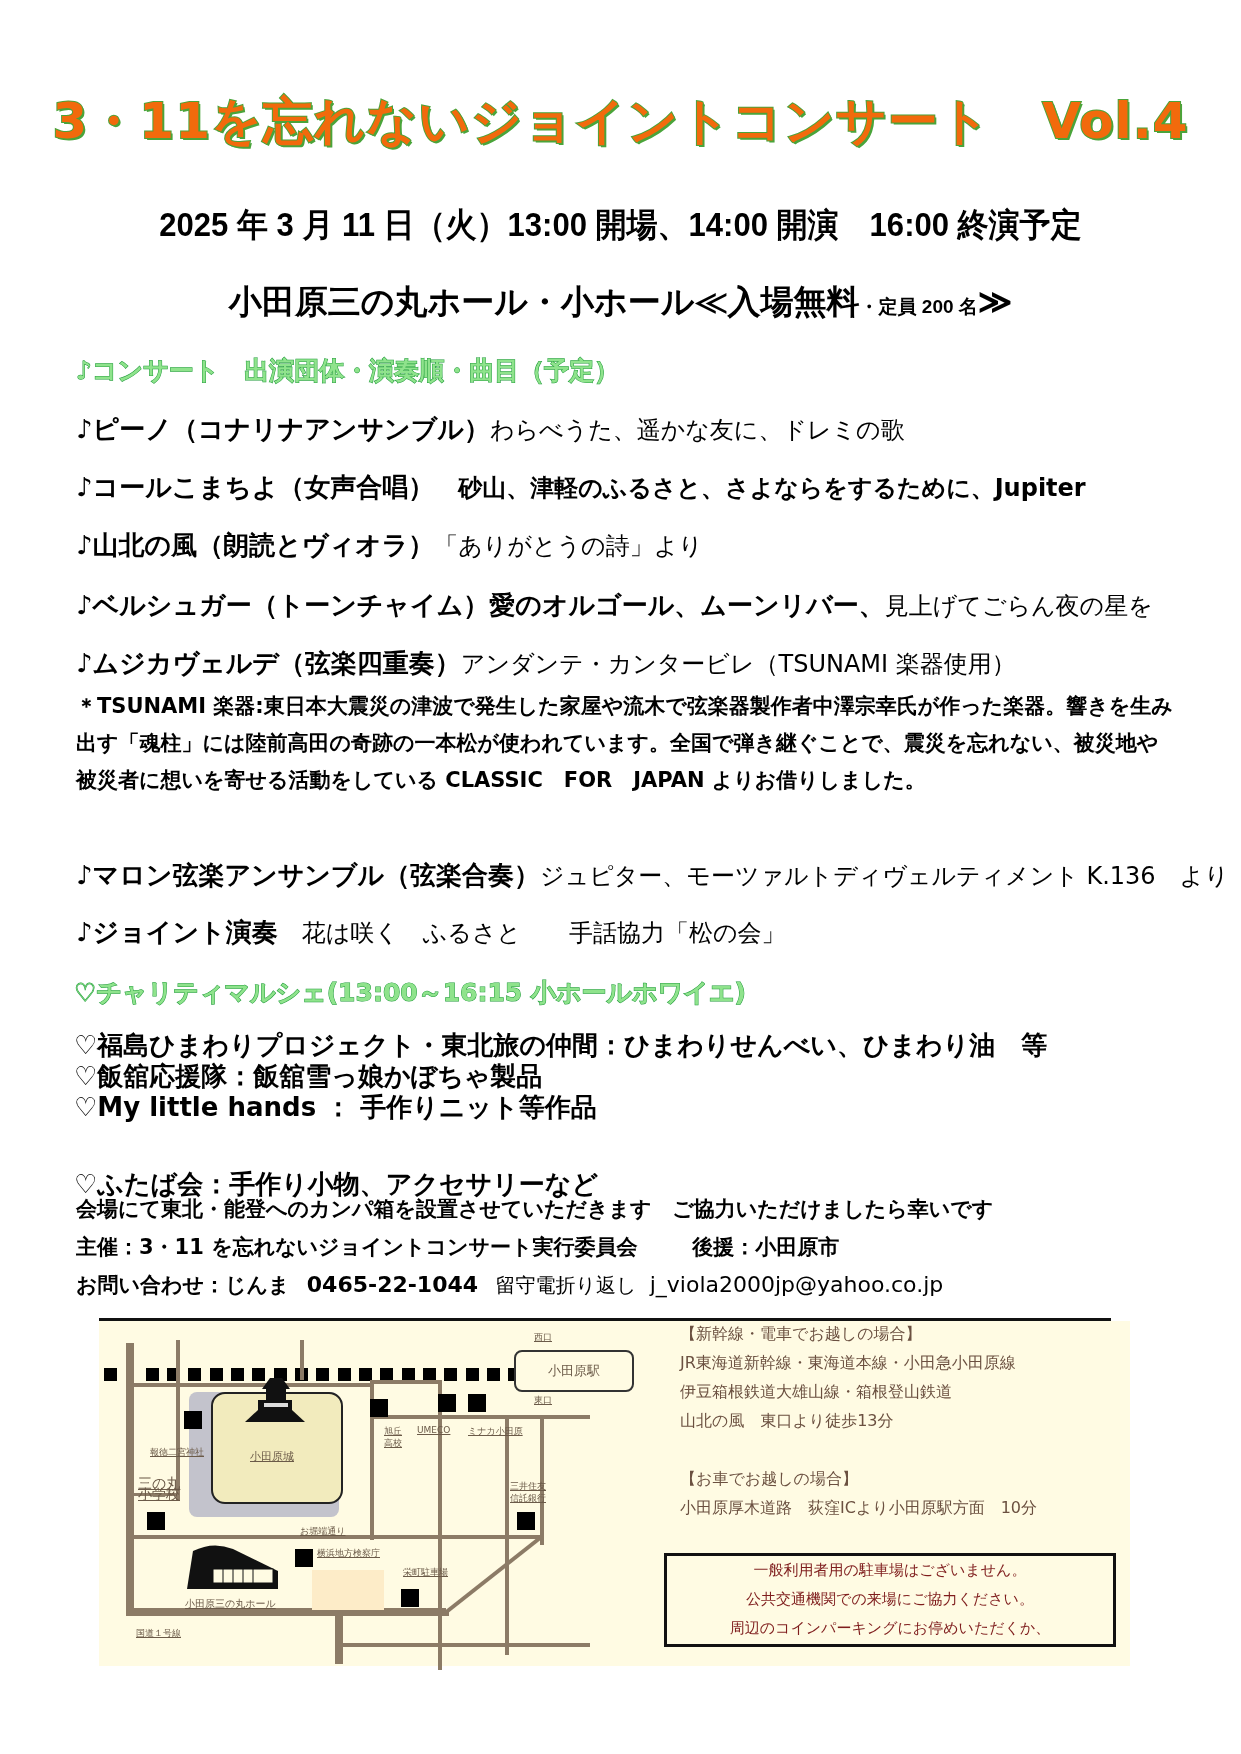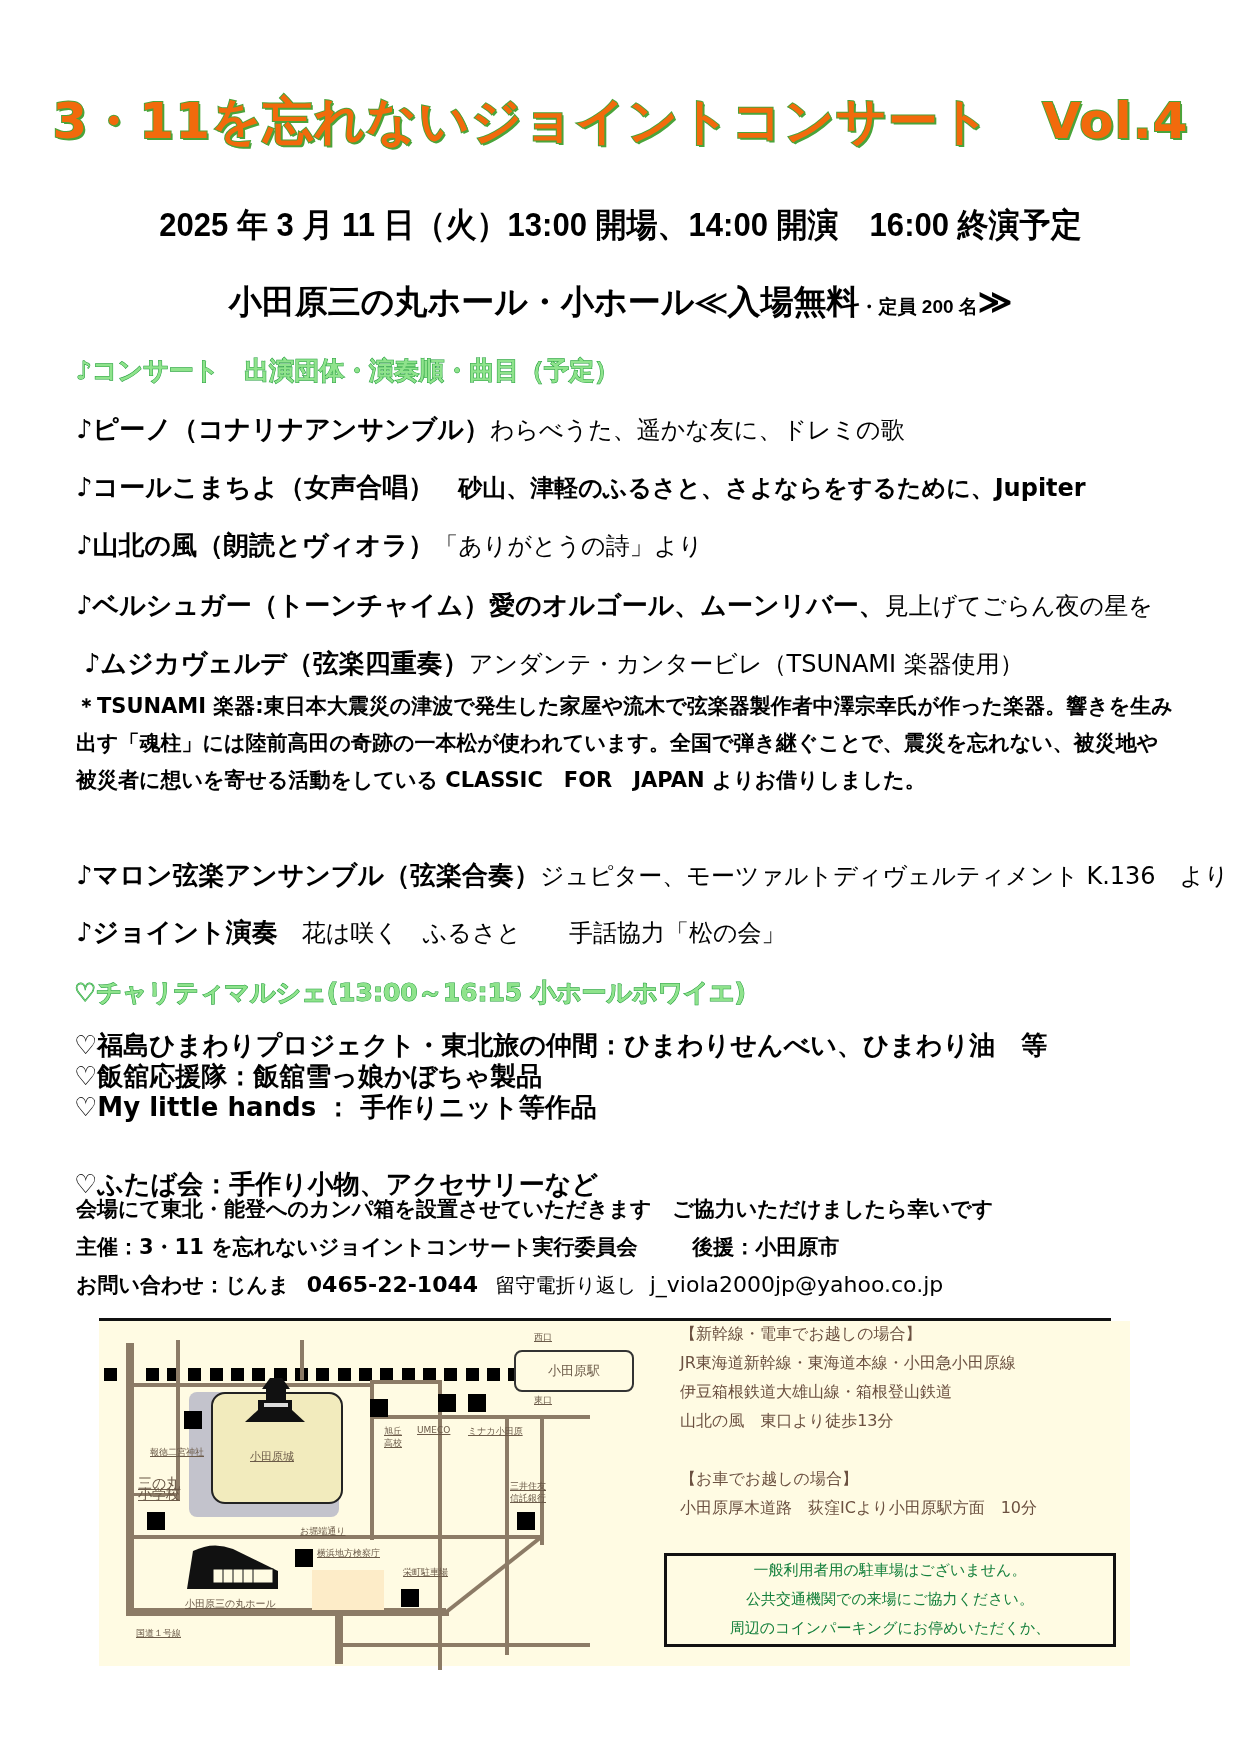--- a/index.html
+++ b/index.html
@@ -30,21 +30,21 @@
 
   
   .map { left:99px; top:1321px; width:1031px; height:345px; background:#fffbe3; }
   .map-topline { left:99px; top:1318px; width:1012px; height:3px; background:#111; }
   .road { position:absolute; background:#8c7b66; }
   .blk { position:absolute; background:#000; width:18px; height:18px; }
   .mlabel { position:absolute; font-size:10px; color:#6b5a48; white-space:nowrap;text-decoration:underline; }
   .rail-dot { position:absolute; top:1368px; width:13px; height:13px; background:#000; }
   .directions { left:680px; font-size:16px; color:#6b5040; line-height:29px; }
   .notice-box { left:664px; top:1553px; width:446px; height:88px; border:3px solid #111; background:#fffbe3;
-                text-align:center; font-size:15px; color:#15803d; line-height:29px; }
+                text-align:center; font-size:15px; color:#7f1d1d; line-height:29px; }
 </style>
 </head>
 <body>
 
 <div class="abs title">3・11を忘れないジョイントコンサート　Vol.4</div>
 
 <div class="abs date">2025 年 3 月 11 日（火）13:00 開場、14:00 開演　16:00 終演予定</div>
 
 <div class="abs venue">
   <span>小田原三の丸ホール・小ホール≪入場無料</span><span class="small">・定員 200 名</span><span>≫</span>
@@ -57,21 +57,21 @@
 </div>
 <div class="abs prog" style="top:470px;">
   <b>♪コールこまちよ（女声合唱）</b><b style="font-size:24px;">　砂山、津軽のふるさと、さよならをするために、Jupiter</b>
 </div>
 <div class="abs prog" style="top:528px;">
   <b>♪山北の風（朗読とヴィオラ）</b><span>「ありがとうの詩」より</span>
 </div>
 <div class="abs prog" style="top:588px;">
   <b>♪ベルシュガー（トーンチャイム）愛のオルゴール、ムーンリバー、</b><span>見上げてごらん夜の星を</span>
 </div>
-<div class="abs prog" style="top:646px;margin-left:8px;">
+<div class="abs prog" style="top:646px;">
   <b>♪ムジカヴェルデ（弦楽四重奏）</b><span>アンダンテ・カンタービレ（TSUNAMI 楽器使用）</span>
 </div>
 
 <div class="abs note" style="top:688px;">＊TSUNAMI 楽器:東日本大震災の津波で発生した家屋や流木で弦楽器製作者中澤宗幸氏が作った楽器。響きを生み出す「魂柱」には陸前高田の奇跡の一本松が使われています。全国で弾き継ぐことで、震災を忘れない、被災地や被災者に想いを寄せる活動をしている CLASSIC　FOR　JAPAN よりお借りしました。</div>
 
 <div class="abs prog" style="top:858px;">
   <b>♪マロン弦楽アンサンブル（弦楽合奏）</b><span>ジュピター、モーツァルトディヴェルティメント K.136　より　他</span>
 </div>
 <div class="abs prog" style="top:915px;">
   <b>♪ジョイント演奏</b><span>　花は咲く　ふるさと　　手話協力「松の会」</span>

